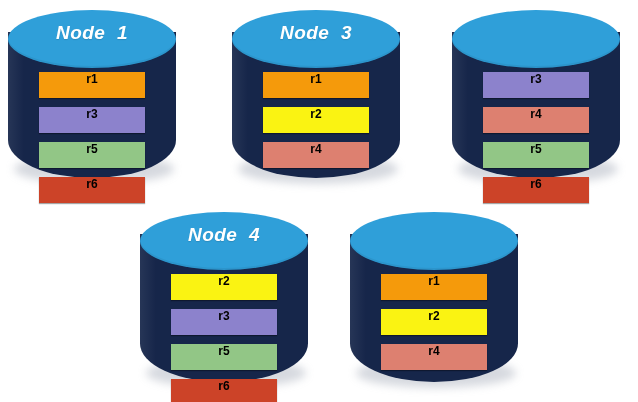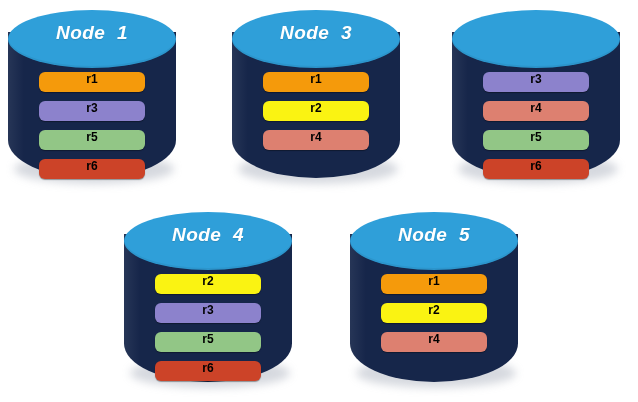--- a/index.html
+++ b/index.html
@@ -96,23 +96,23 @@
   }
 
   
   .records {
     position: absolute;
     left: 31px;
     right: 31px;
     top: 62px;
   }
   .record {
-    height: 20px;
+    height: 26px;
     margin-bottom: 9px;
-    border-radius: 6px;
+    border-radius: 0;
     position: relative;
     box-shadow: 0 1px 1px rgba(0,0,0,0.35);
   }
   .record-label {
     position: absolute;
     inset: 0;
     text-align: center;
     color: #000000;
     font-size: 12px;
     font-weight: bold;
@@ -173,21 +173,21 @@
           <div class="record-label" style="color: rgb(0, 0, 0);">r4</div>
         </div>
         <div class="record" style="background: rgb(146, 198, 134);">
           <div class="record-label" style="color: rgb(0, 0, 0);">r5</div>
         </div>
         <div class="record" style="background: rgb(204, 67, 40);">
           <div class="record-label" style="color: rgb(0, 0, 0);">r6</div>
         </div>
       </div>
     </div>
-    <div class="node bottom-row" style="left: 124px; top: 212px;">
+    <div class="node bottom-row" style="left: 140px; top: 212px;">
       <div class="node-shadow"></div>
       <div class="node-body" style="background: rgb(22, 38, 74);"></div>
       <div class="node-top" style="background: rgb(47, 159, 217);"></div>
       <div class="node-title">Node  4</div>
       <div class="records">
         <div class="record" style="background: rgb(250, 243, 18);">
           <div class="record-label" style="color: rgb(0, 0, 0);">r2</div>
         </div>
         <div class="record" style="background: rgb(140, 130, 204);">
           <div class="record-label" style="color: rgb(0, 0, 0);">r3</div>
@@ -197,21 +197,20 @@
         </div>
         <div class="record" style="background: rgb(204, 67, 40);">
           <div class="record-label" style="color: rgb(0, 0, 0);">r6</div>
         </div>
       </div>
     </div>
     <div class="node bottom-row" style="left: 350px; top: 212px;">
       <div class="node-shadow"></div>
       <div class="node-body" style="background: rgb(22, 38, 74);"></div>
       <div class="node-top" style="background: rgb(47, 159, 217);"></div>
-      <div class="node-title">Node  5</div>
       <div class="records">
         <div class="record" style="background: rgb(245, 154, 11);">
           <div class="record-label" style="color: rgb(0, 0, 0);">r1</div>
         </div>
         <div class="record" style="background: rgb(250, 243, 18);">
           <div class="record-label" style="color: rgb(0, 0, 0);">r2</div>
         </div>
         <div class="record" style="background: rgb(221, 128, 112);">
           <div class="record-label" style="color: rgb(0, 0, 0);">r4</div>
         </div>

